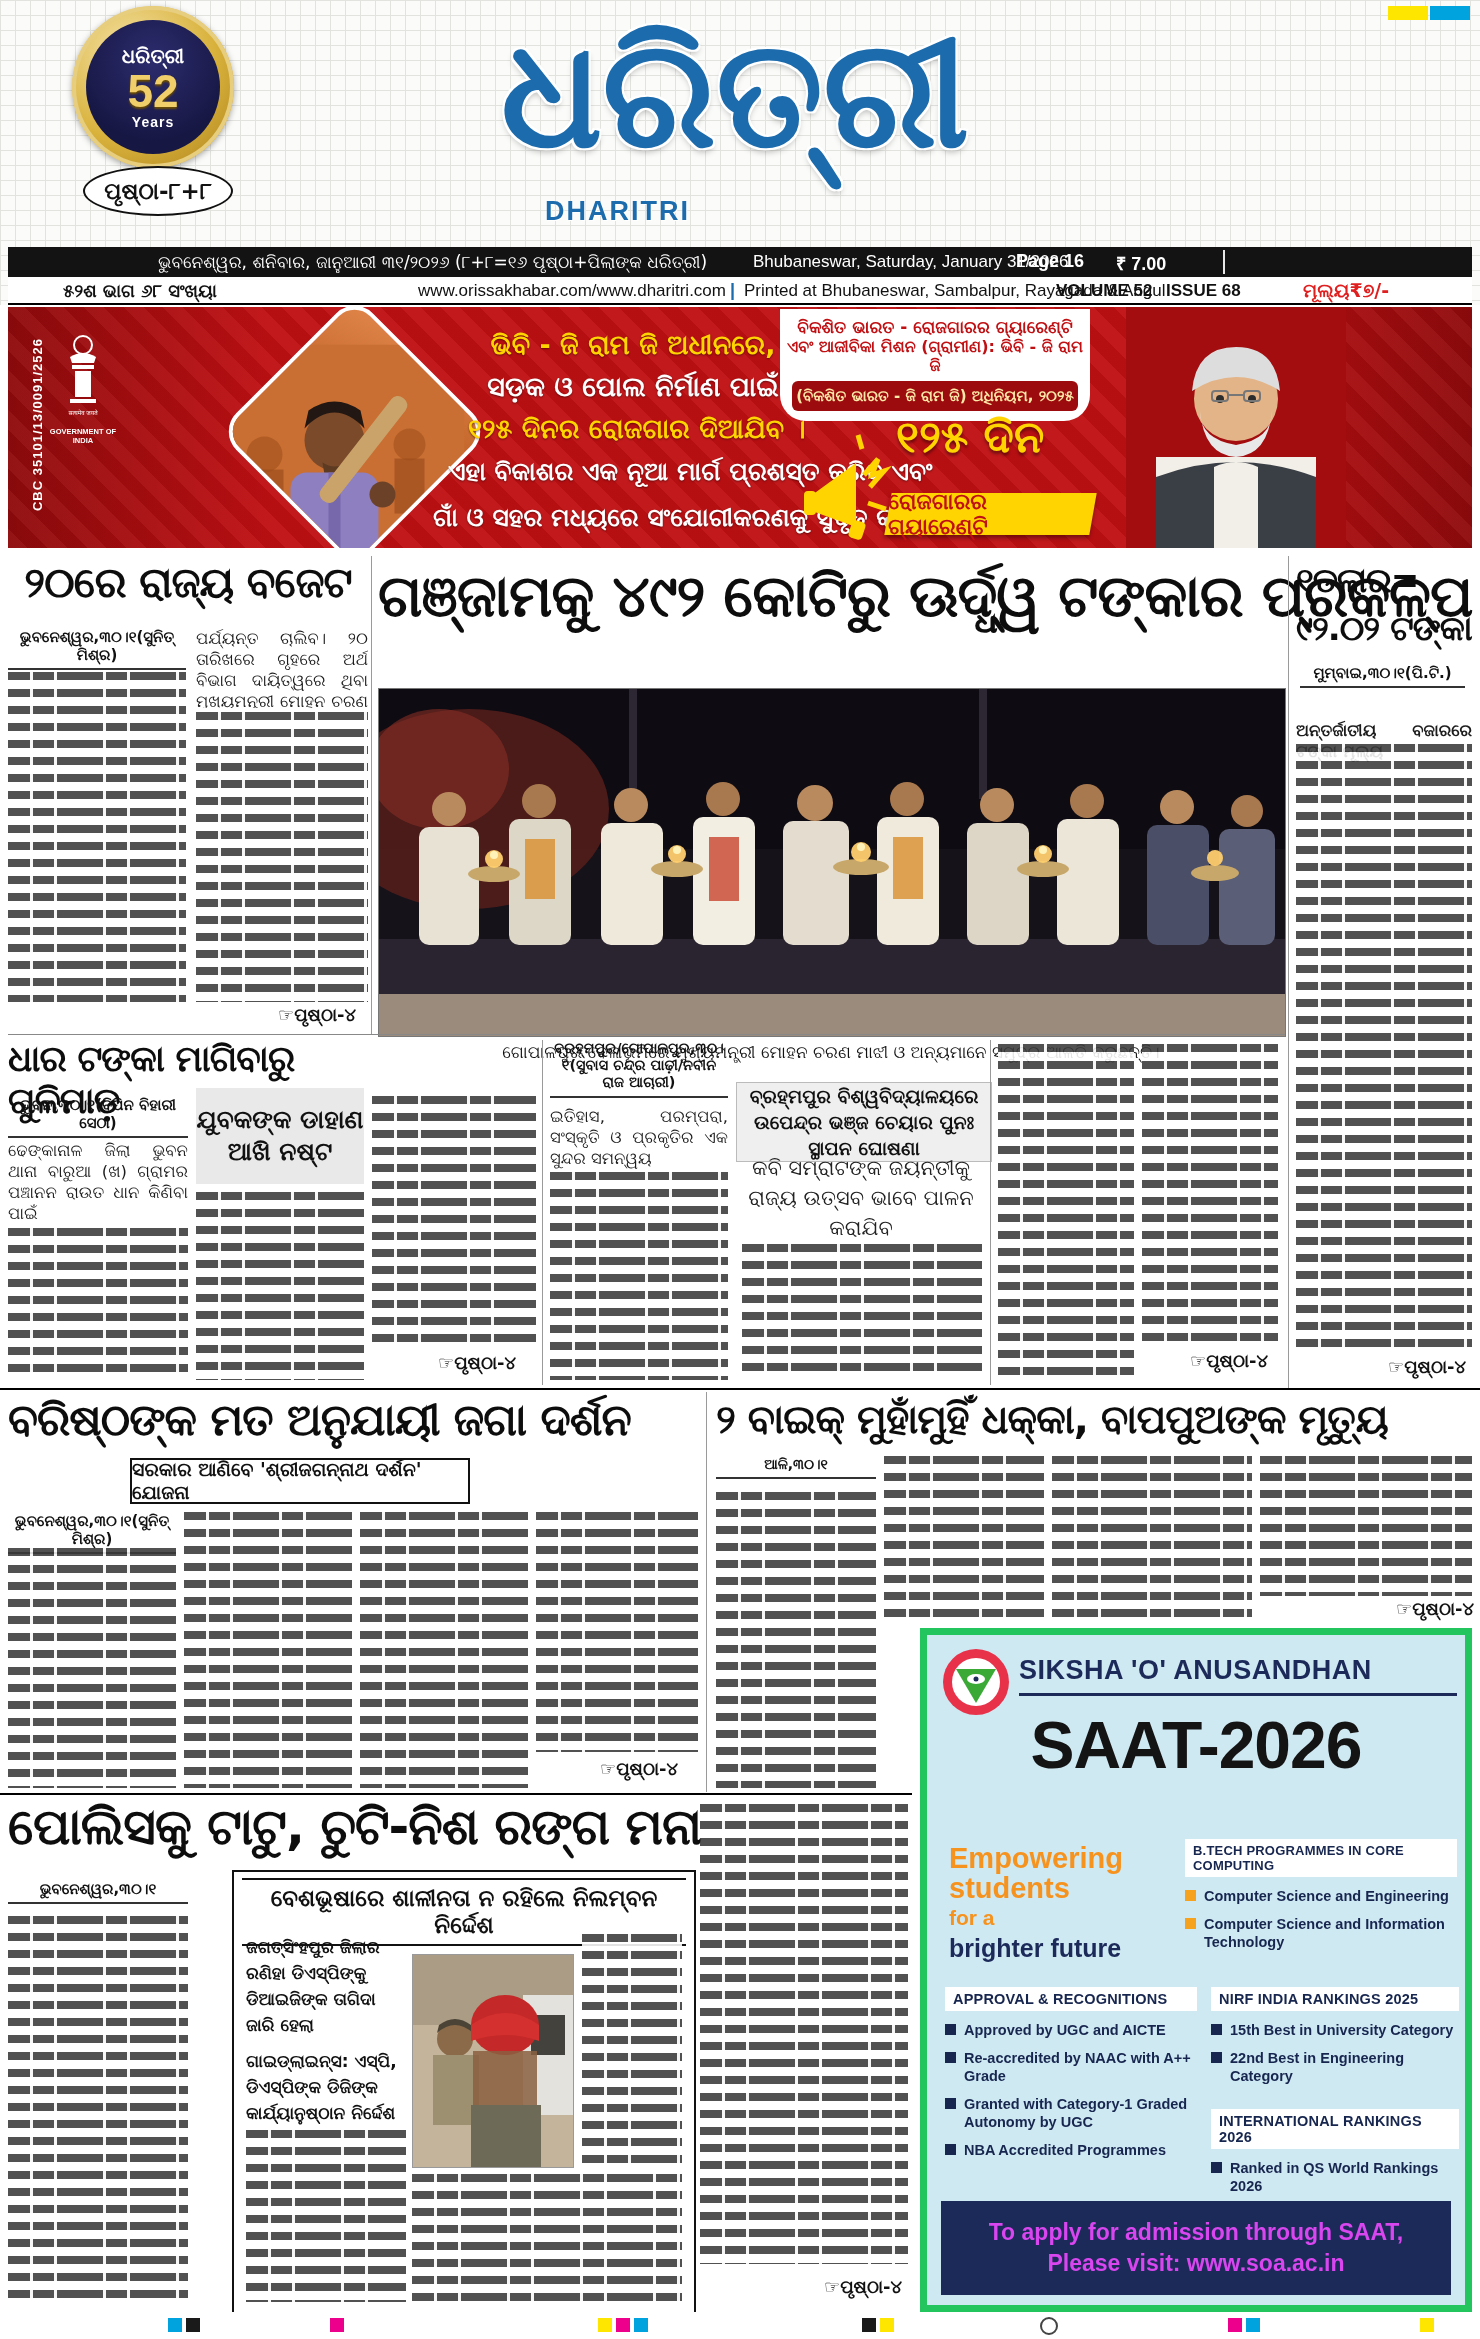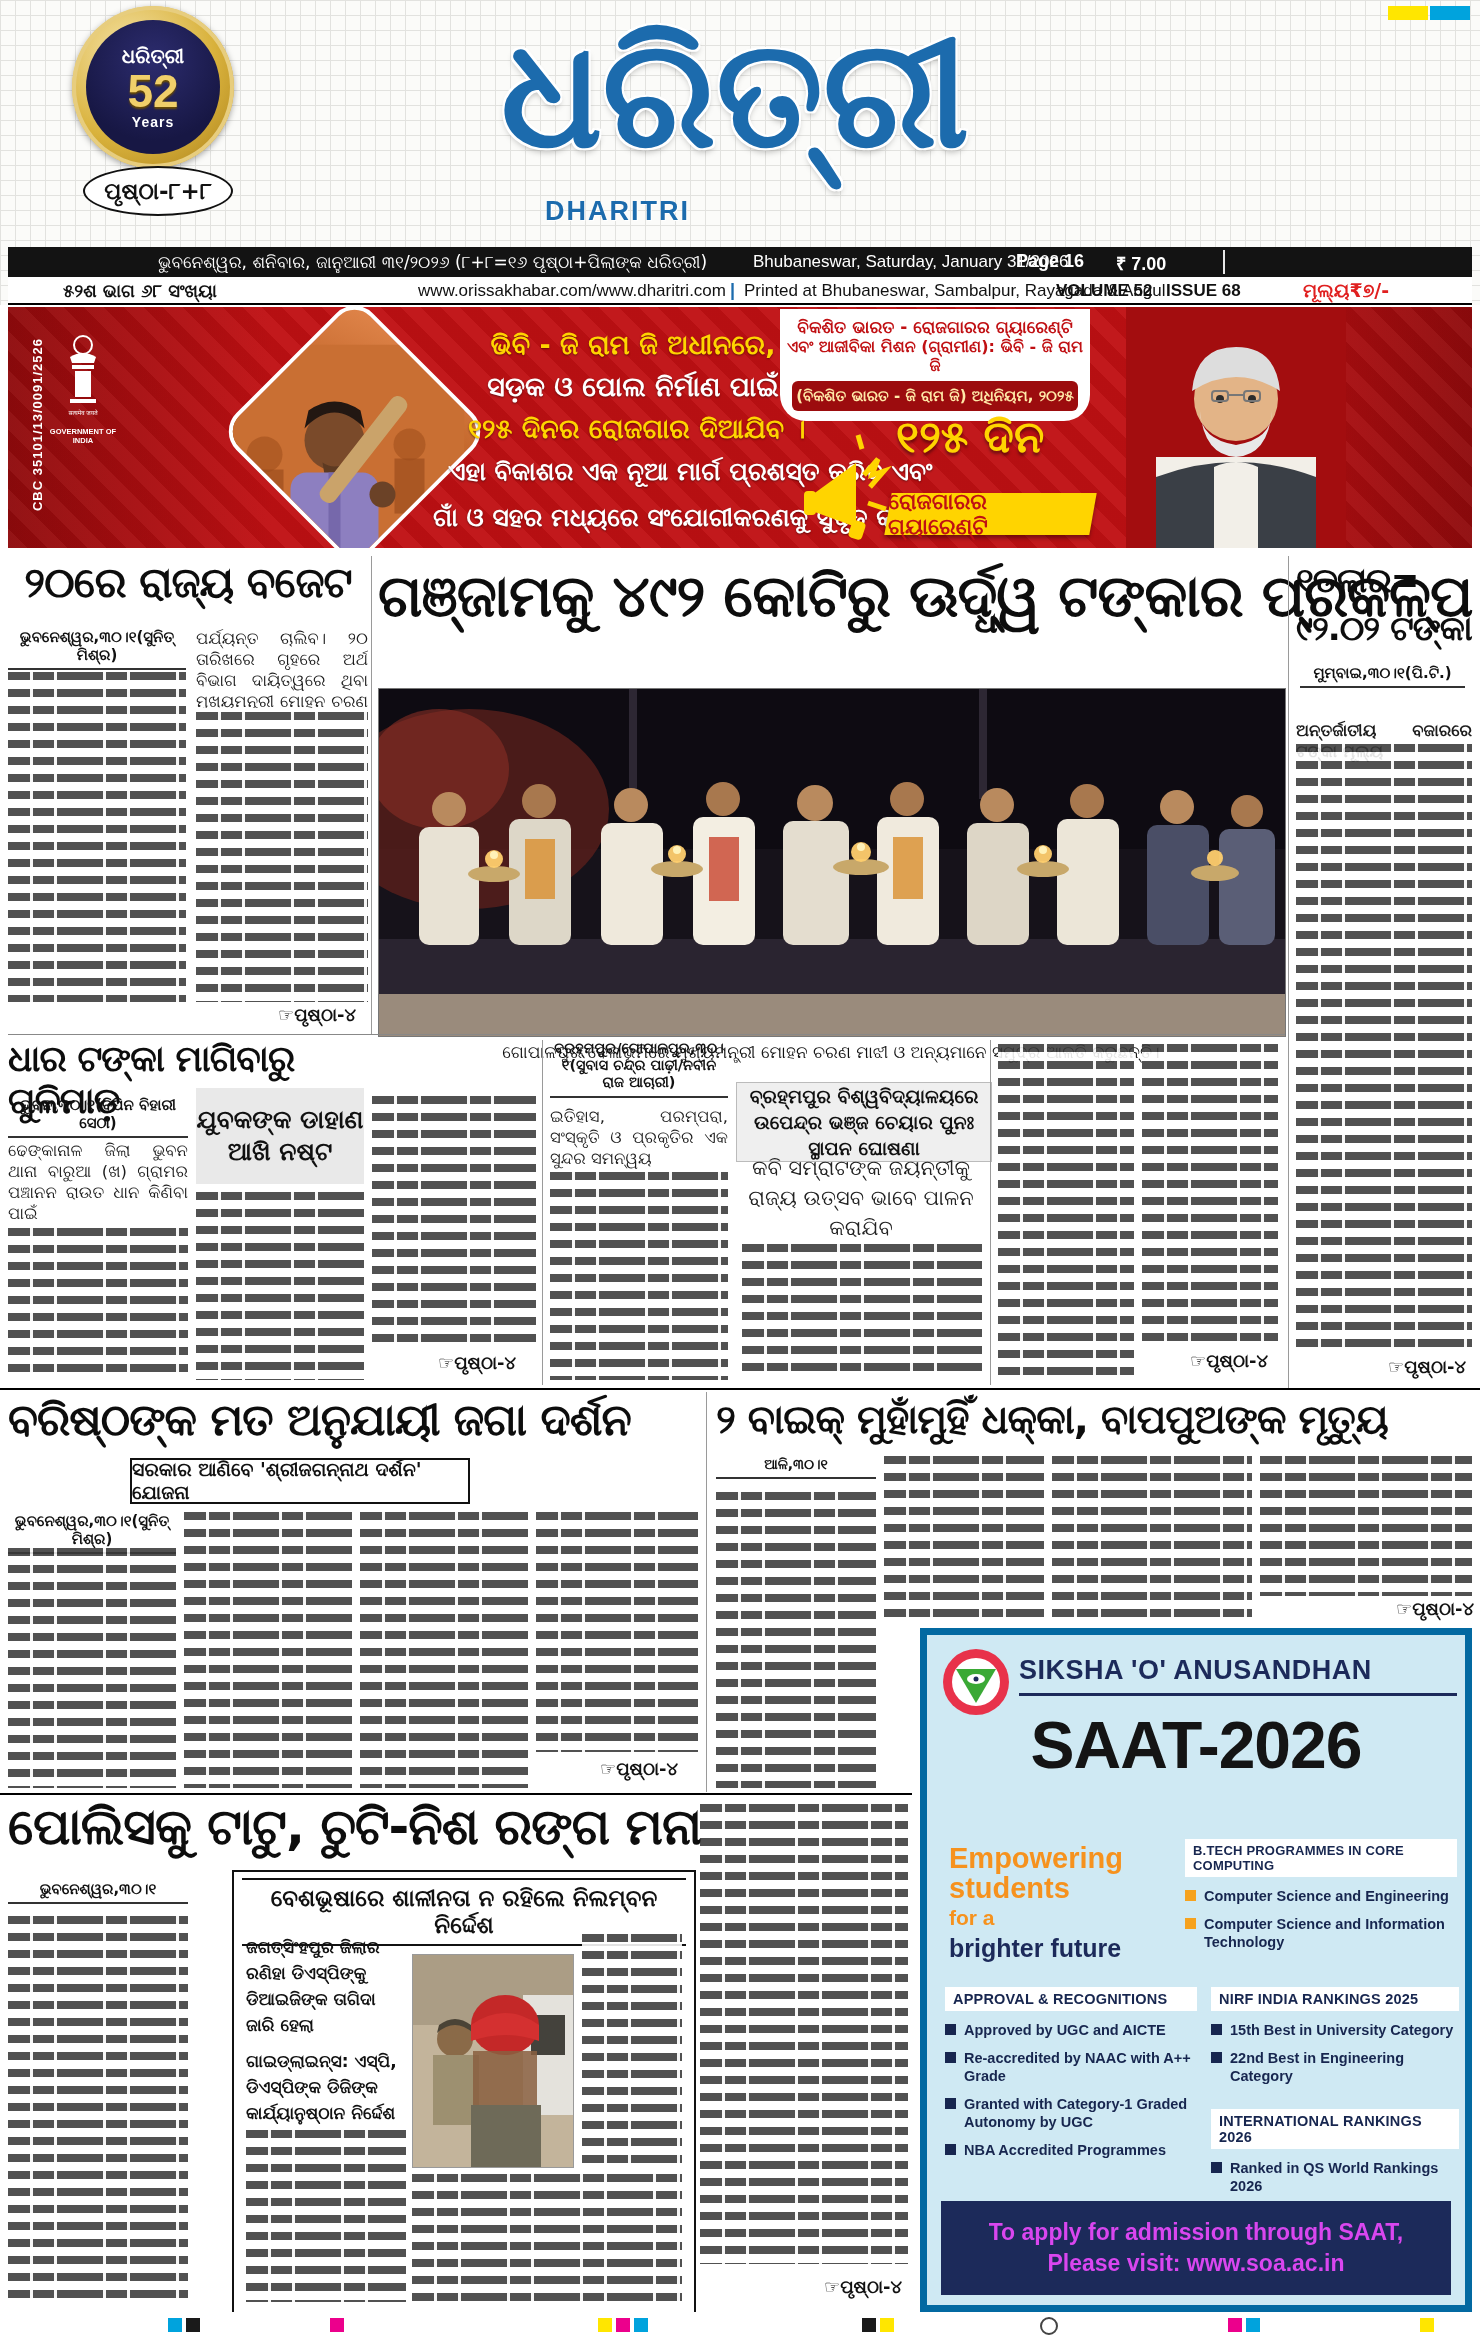--- a/index.html
+++ b/index.html
@@ -327,21 +327,21 @@
       </svg>
     </div>
     <div class="abs fake" style="left:348px;top:62px;width:100px;height:236px;"></div>
     <div class="abs fake" style="left:12px;top:258px;width:160px;height:172px;"></div>
     <div class="abs fake" style="left:178px;top:302px;width:270px;height:128px;"></div>
   </div>
 
   <div class="abs fake" style="left:700px;top:1804px;width:208px;height:460px;"></div>
   <div class="abs pointer odia" style="left:824px;top:2276px;">☞<span>ପୃଷ୍ଠା-୪</span></div>
 
-  <div class="abs" style="left:920px;top:1628px;width:552px;height:684px;background:#cfe9f3;border:7px solid #0369a1;box-sizing:border-box;">
+  <div class="abs" style="left:920px;top:1628px;width:552px;height:684px;background:#cfe9f3;border:7px solid #22c55e;box-sizing:border-box;">
 
     <svg class="abs" style="left:14px;top:12px;" width="70" height="70" viewBox="0 0 70 70">
       <circle cx="35" cy="35" r="33" fill="#e8324a"></circle>
       <circle cx="35" cy="35" r="24" fill="#ffffff"></circle>
       <polygon points="15,22 55,22 35,56" fill="#3aa935"></polygon>
       <ellipse cx="35" cy="32" rx="9" ry="5" fill="#fff"></ellipse>
       <circle cx="35" cy="32" r="2.5" fill="#1c2a5a"></circle>
     </svg>
     <div class="abs" style="left:92px;top:20px;width:440px;font-size:27px;font-weight:800;color:#1c2a5a;letter-spacing:.5px;">SIKSHA 'O' ANUSANDHAN</div>
     <div class="abs" style="left:92px;top:58px;width:438px;height:3px;background:#1c2a5a;"></div>

